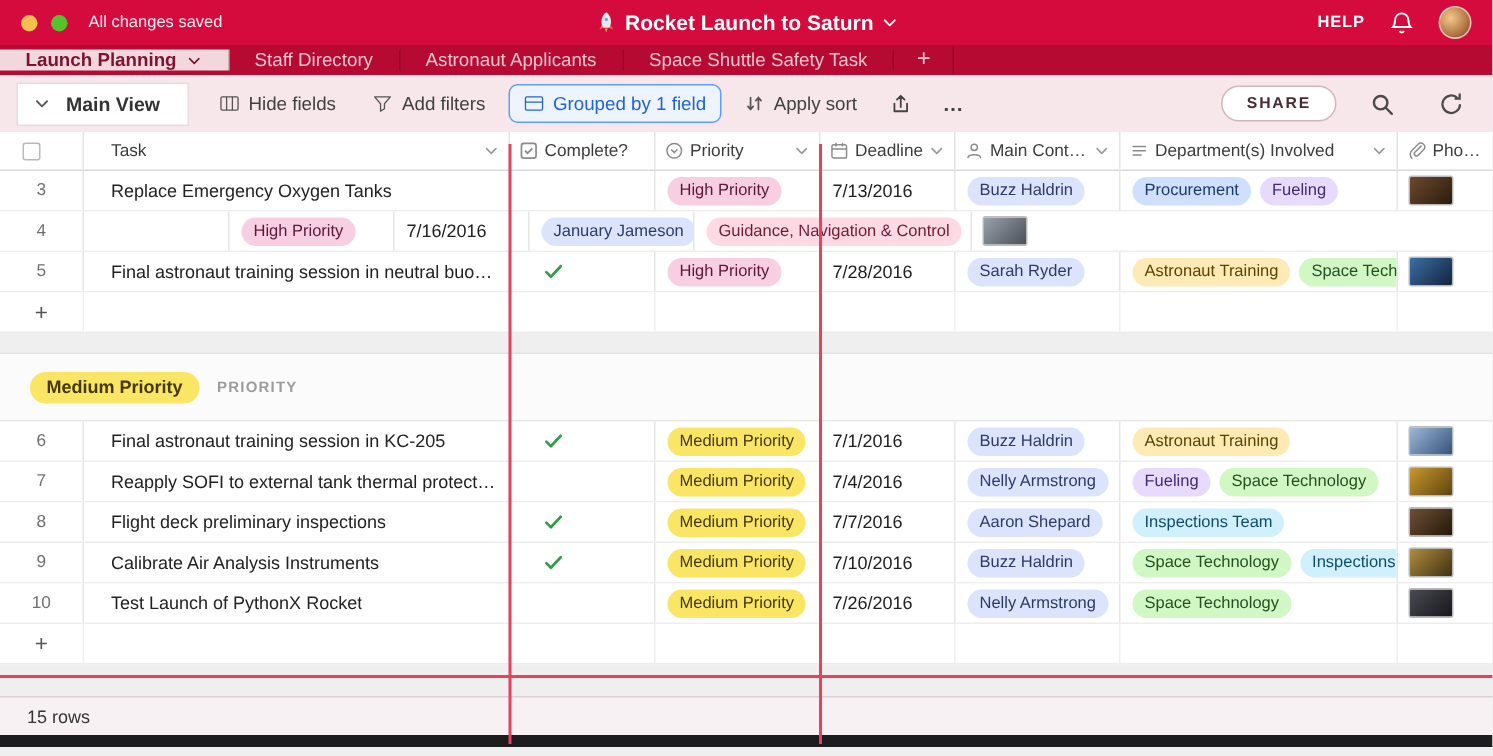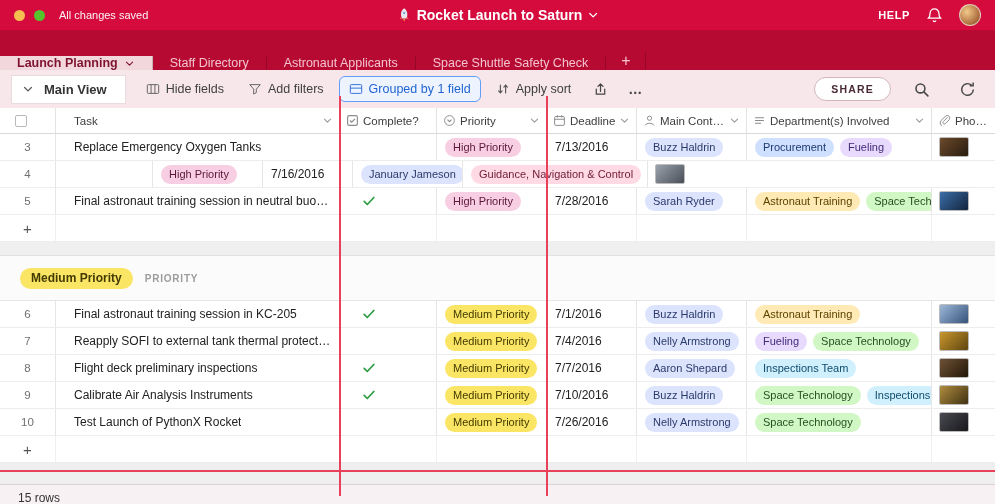--- a/index.html
+++ b/index.html
@@ -16,21 +16,21 @@
   .status { font-size: 11px; margin-left: 14px; opacity: .95; }
   .title-wrap { position: absolute; left: 50%; top: 0; height: 100%; transform: translateX(-50%); display: flex; align-items: center; gap: 5px; font-size: 14px; font-weight: bold; white-space: nowrap; }
   .title-rocket svg { width: 16px; height: 16px; display: block; }
   .title-caret svg { width: 12px; height: 12px; display: block; color: #fff; }
   .topbar-right { margin-left: auto; display: flex; align-items: center; gap: 16px; }
   .help { font-size: 11px; font-weight: bold; letter-spacing: .6px; }
   .bell svg { width: 17px; height: 17px; display: block; color: #fff; }
   .avatar { width: 22px; height: 22px; border-radius: 50%; background: radial-gradient(circle at 35% 35%, #f3c98a, #a8683a 70%, #6d3f1e); border: 1px solid rgba(255,255,255,.6); display: block; }
 
   
-  .tabbar { height: 40px; background: var(--c-tabbar,#b60a33); display: flex; align-items: flex-end; color: #f3c3cd; font-size: 12.5px; }
+  .tabbar { height: 20px; background: var(--c-tabbar,#b60a33); display: flex; align-items: center; color: #f3c3cd; font-size: 12.5px; }
   .tab { display: flex; align-items: center; gap: 6px; padding: 0 17px; border-right: 1px solid rgba(0,0,0,.18); white-space: nowrap; }
   .tab.active { background: var(--c-activetab,#f2d8dd); color: #7e1330; font-weight: bold; }
   .tab-caret svg { width: 11px; height: 11px; display: block; }
   .tab-add { display: flex; align-items: center; justify-content: center; width: 40px; font-size: 16px; border-right: 1px solid rgba(0,0,0,.18); }
 
   
   .toolbar { height: 38px; background: var(--c-toolbar,#f7e7ea); display: flex; align-items: center; padding: 0 12px; gap: 12px; }
   .view-switcher { display: flex; align-items: center; gap: 10px; background: #fff; border-radius: 0; padding: 6px 18px 6px 10px; font-size: 13px; color: #333; font-weight: bold; box-shadow: 0 0 0 1px rgba(0,0,0,.05); }
   .vs-caret svg { width: 12px; height: 12px; display: block; color: #555; }
   .tb-group { display: flex; align-items: center; gap: 6px; }
@@ -140,21 +140,21 @@
         </svg>
       </span>
     </div>
     <div class="tab">
       <span>Staff Directory</span>
     </div>
     <div class="tab">
       <span>Astronaut Applicants</span>
     </div>
     <div class="tab">
-      <span>Space Shuttle Safety Check</span>
+      <span>Space Shuttle Safety Task</span>
     </div>
     <div class="tab-add">+</div>
   </div>
 
 <div class="toolbar">
   <div class="view-switcher">
     <span class="vs-caret">
         <svg viewBox="0 0 16 16">
           <path d="M3.5 6l4.5 4.5L12.5 6" fill="none" stroke="currentColor" stroke-width="1.6" stroke-linecap="round" stroke-linejoin="round"></path>
         </svg>

